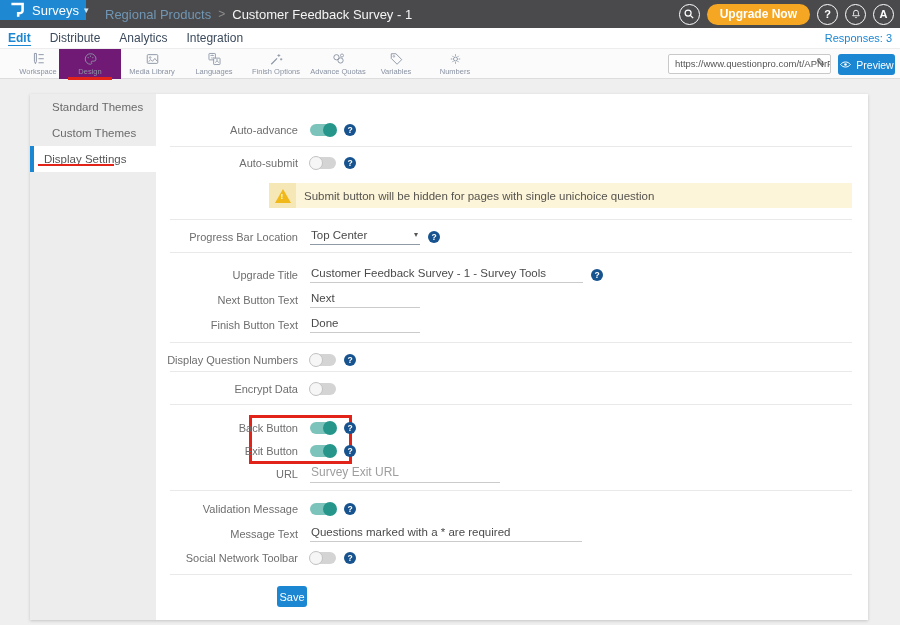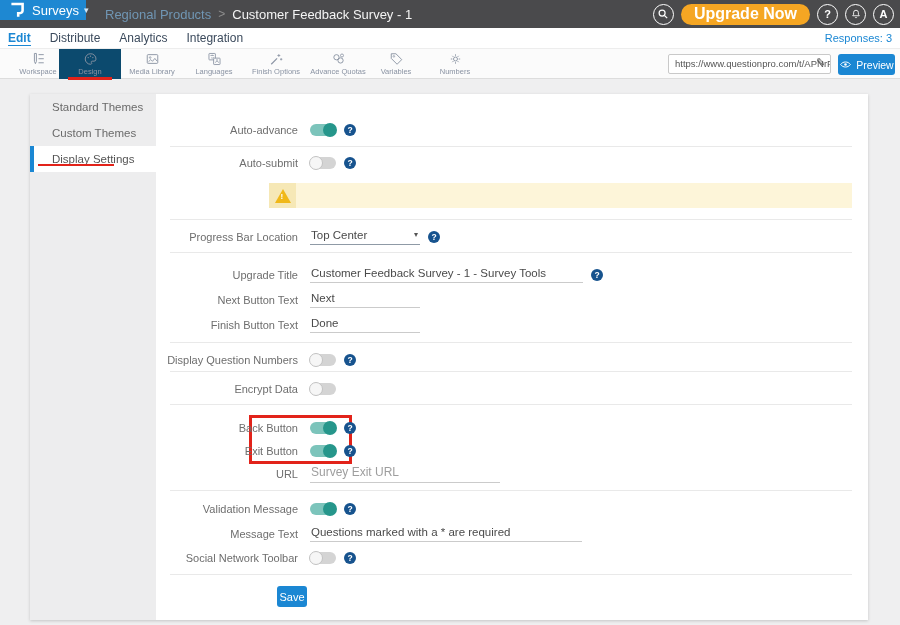--- a/index.html
+++ b/index.html
@@ -11,45 +11,45 @@
   .logo-block { position:absolute; left:0; top:0; width:86px; height:20px; background:#1e88d2; display:flex; align-items:center; cursor:pointer; }
   .logo-block svg { margin-left:9px; }
   .product-name { color:#fff; font-size:13px; margin-left:7px; }
   .logo-caret { color:#cfe6f7; font-size:9px; margin-left:5px; }
   .breadcrumb { position:absolute; left:105px; top:0; height:28px; display:flex; align-items:center; gap:7px; font-size:13px; }
   .bc-parent { color:#7096b4; cursor:pointer; }
   .bc-sep { color:#8d8d8d; font-size:12px; }
   .bc-current { color:#f4f4f4; }
   .top-right { position:absolute; right:6px; top:0; height:28px; display:flex; align-items:center; gap:7px; }
   .circle-btn { width:21px; height:21px; border:1.4px solid #fff; border-radius:50%; display:flex; align-items:center; justify-content:center; color:#fff; font-size:11px; font-weight:bold; cursor:pointer; }
-  .upgrade-btn { height:21px; padding:0 13px; background:#f5a623; border-radius:11px; color:#fff; font-size:16px; font-weight:bold; display:flex; align-items:center; cursor:pointer; }
+  .upgrade-btn { height:21px; padding:0 13px; background:#f5a623; border-radius:11px; color:#fff; font-size:12px; font-weight:bold; display:flex; align-items:center; cursor:pointer; }
 
   
   .navrow { position:absolute; left:0; top:28px; width:900px; height:20px; background:#fff; }
   .nav-items { position:absolute; left:8px; top:0; height:20px; display:flex; gap:19px; align-items:center; }
   .nav-item { font-size:12px; color:#3b4a5c; cursor:pointer; }
   .nav-item.active { color:#1b87d3; border-bottom:1px solid #1b87d3;font-weight:bold; }
   .responses { position:absolute; right:8px; top:4px; font-size:11px; color:#1b87d3; }
 
   
   .toolbar { position:absolute; left:0; top:48px; width:900px; height:31px; background:#fbfbfb; border-top:1px solid #ededed; border-bottom:1px solid #ddd; }
   .tb-tab { position:absolute; top:0; width:62px; height:30px; display:flex; flex-direction:column; align-items:center; justify-content:center; gap:1px; cursor:pointer; }
   .tb-tab svg { display:block; }
   .tb-label { font-size:7.5px; color:#8a93a3; white-space:nowrap; }
-  .tb-tab.active { background:#0c4a6e; }
+  .tb-tab.active { background:#701a75; }
   .tb-red-underline { position:absolute; left:9px; bottom:-1px; width:44px; height:3px; background:#e2231a; }
   .url-box { position:absolute; left:668px; top:5px; width:163px; height:20px; background:#fff; border:1px solid #c9c9c9; border-radius:2px; font-size:9.5px; color:#555; line-height:18px; padding:0 18px 0 6px; white-space:nowrap; overflow:hidden; cursor:text; }
   .url-pencil { position:absolute; left:816px; top:7px; font-size:11px; color:#555; cursor:pointer; }
   .preview-btn { position:absolute; left:838px; top:5px; width:57px; height:21px; background:#1b87d3; border-radius:3px; color:#fff; font-size:10.5px; display:flex; align-items:center; justify-content:center; gap:4px; cursor:pointer; }
 
   
   .card { position:absolute; left:30px; top:94px; width:838px; height:526px; background:#fff; box-shadow:0 1px 3px rgba(0,0,0,.18); }
   .side { position:absolute; left:0; top:0; width:126px; height:526px; background:#ededee; }
   .side-item { position:absolute; left:0; width:126px; height:26px; line-height:26px; padding-left:22px; font-size:11.5px; color:#6a6a6a; cursor:pointer; white-space:nowrap; }
-  .side-item.active { background:#fff; border-left:4px solid #1b87d3; padding-left:18px; color:#555; }
+  .side-item.active { background:#fff; border-left:4px solid #1b87d3; padding-left:10px; color:#555; }
   .side-red-underline { position:absolute; left:8px; top:70px; width:76px; height:2px; background:#e2231a; }
 
   
   .content { position:absolute; left:126px; top:0; width:712px; height:526px; }
   .sep { position:absolute; left:14px; width:682px; height:1px; background:#e9e9e9; }
   .srow { position:absolute; left:0; width:712px; height:20px; display:flex; align-items:center; }
   .slabel { position:absolute; left:0; width:142px; text-align:right; font-size:11px; color:#6e6e6e; white-space:nowrap; }
   .ctl { position:absolute; left:154px; display:flex; align-items:center; gap:8px; }
 
   .toggle { position:relative; width:26px; height:12px; border-radius:7px; cursor:pointer; flex:0 0 auto; }
@@ -240,20 +240,21 @@
         <span class="help">?</span>
       </span>
     </div>
 
     <div class="banner">
       <span class="banner-icon-area">
         <span class="tri">
             <span>!</span>
           </span>
       </span>
+      <span class="banner-text">Submit button will be hidden for pages with single unichoice question</span>
     </div>
     <div class="sep" style="top:125px"></div>
 
     <div class="srow" style="top:133px">
       <span class="slabel">Progress Bar Location</span>
       <span class="ctl">
         <span class="sel">
           <span>Top Center</span>
           <span class="sel-caret">▾</span>
         </span>

